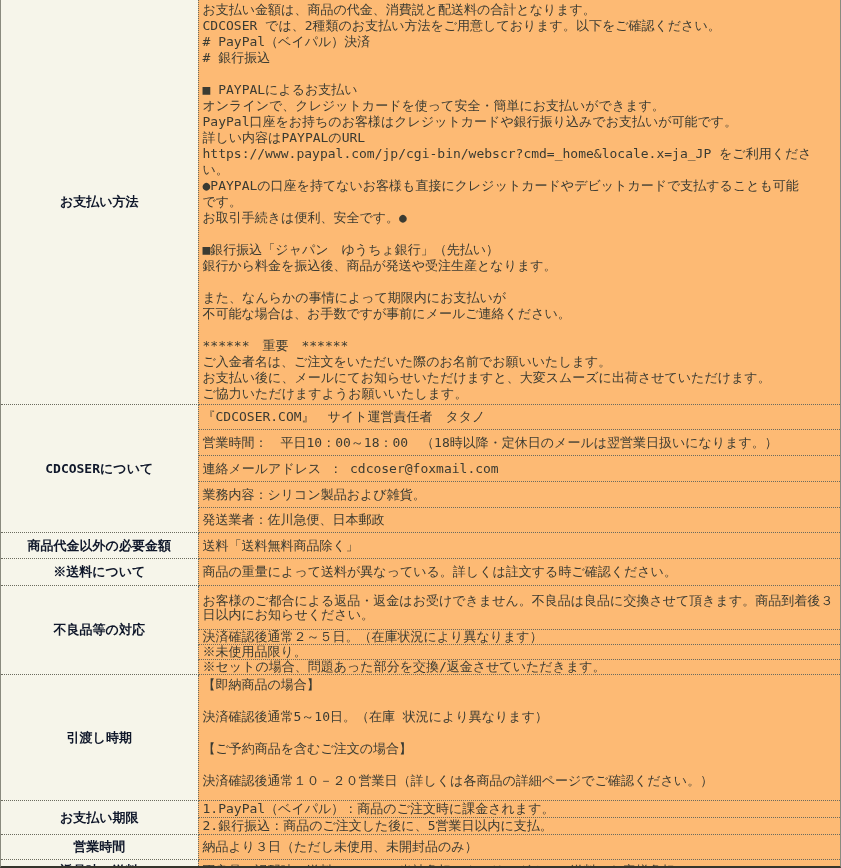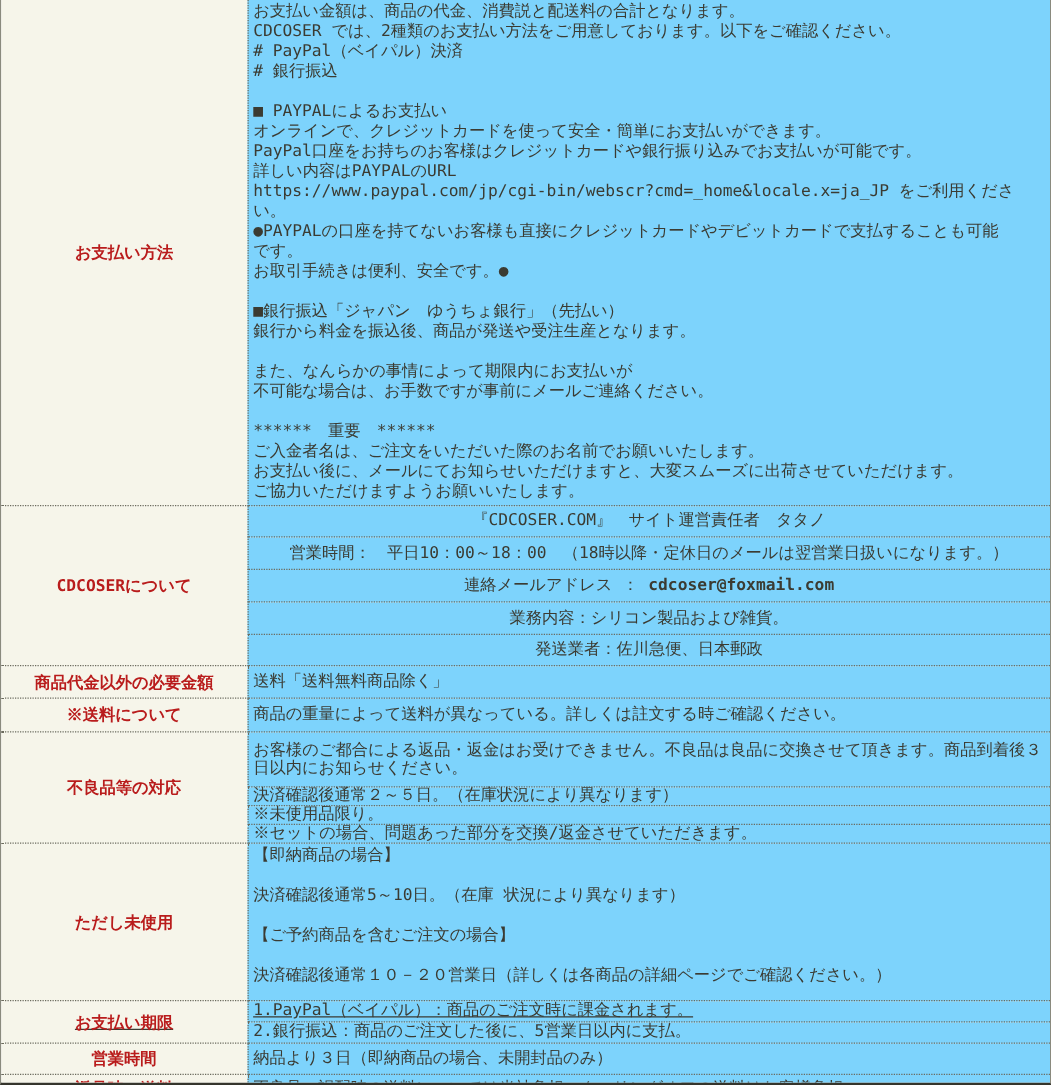--- a/index.html
+++ b/index.html
@@ -14,42 +14,42 @@
   table.shop{
     width:100%;height:866px;border-collapse:collapse;table-layout:fixed;
   }
   col.c1{width:197px;}
   th{
     background:#f6f5ea;
     font-weight:bold;font-size:13px;
     text-align:center;vertical-align:middle;
     border-right:1px dotted #6b6b5e;
     border-bottom:1px dotted #6b6b5e;
-    padding:2px 4px;color:#b91c1c;
+    padding:2px 4px;color:#0f172a;
   }
   td{
-    background:#7dd3fc;font-size:13px;line-height:16px;
+    background:#fdba74;font-size:13px;line-height:16px;
     border-bottom:1px dotted #6b6b5e;
     padding:2px 4px;vertical-align:middle;
   }
   tr.last th, tr.last td{border-bottom:none;}
   td.top{vertical-align:top;}
   .prewrap{white-space:pre-wrap;word-break:break-all;}
   td.compact{line-height:14px;padding:0 4px;margin-left:11px;}
-  td.about{line-height:16px;padding:4px 4px;text-align:center;}
-  .bold{font-weight:bold;margin-top:44px;}
+  td.about{line-height:16px;padding:4px 4px;}
+  .bold{font-weight:normal;margin-top:44px;}
   
   tr.r-payment{height:398px;}
   tr.r-about1{height:25px;} tr.r-about2{height:26px;} tr.r-about3{height:26px;}
   tr.r-about4{height:26px;} tr.r-about5{height:20px;}
   tr.r-fees{height:26px;}
   tr.r-shipnote{height:27px;}
   tr.r-def1{height:44px;} tr.r-def2{height:15px;} tr.r-def3{height:14px;padding-left:48px;} tr.r-def4{height:13px;}
   tr.r-delivery{height:126px;}
-  tr.r-dead1{height:17px;text-decoration:underline;} tr.r-dead2{height:17px;}
+  tr.r-dead1{height:17px;} tr.r-dead2{height:17px;}
   tr.r-return{height:25px;}
   tr.r-retship{height:22px;}
 </style>
 </head>
 <body>
 
 <div class="page">
   <table class="shop">
     <colgroup>
         <col class="c1">
@@ -127,21 +127,21 @@
       <td class="compact">決済確認後通常２～５日。（在庫状況により異なります）</td>
     </tr>
     <tr class="r-def3">
       <td class="compact">※未使用品限り。</td>
     </tr>
     <tr class="r-def4">
       <td class="compact">※セットの場合、問題あった部分を交換/返金させていただきます。</td>
     </tr>
 
     <tr class="r-delivery">
-      <th>ただし未使用</th>
+      <th>引渡し時期</th>
       <td class="top">
         <div class="prewrap">【即納商品の場合】
 
 決済確認後通常5～10日。（在庫 状況により異なります）
 
 【ご予約商品を含むご注文の場合】
 
 決済確認後通常１０－２０営業日（詳しくは各商品の詳細ページでご確認ください。）</div>
       </td>
     </tr>
@@ -149,21 +149,21 @@
     <tr class="r-dead1">
       <th rowspan="2">お支払い期限</th>
       <td class="compact">1.PayPal（ベイパル）：商品のご注文時に課金されます。</td>
     </tr>
     <tr class="r-dead2">
       <td class="compact">2.銀行振込：商品のご注文した後に、5営業日以内に支払。</td>
     </tr>
 
     <tr class="r-return">
       <th>営業時間</th>
-      <td>納品より３日（即納商品の場合、未開封品のみ）</td>
+      <td>納品より３日（ただし未使用、未開封品のみ）</td>
     </tr>
 
     <tr class="r-retship last">
       <th>返品時の送料</th>
       <td>不良品、誤配時の送料については当社負担。クーリングオフの送料はお客様負担。</td>
     </tr>
 
   </tbody>
     </table>
 </div>

